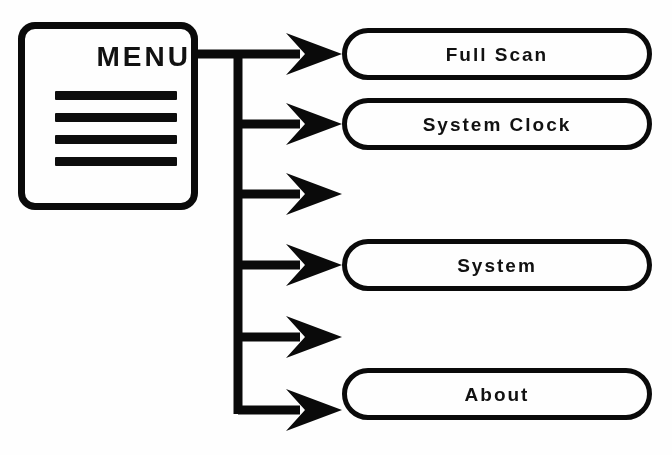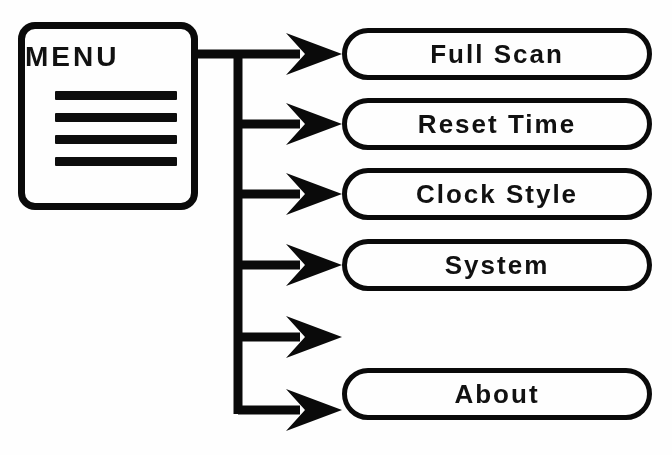--- a/index.html
+++ b/index.html
@@ -29,21 +29,21 @@
     box-sizing: border-box;
     border: 7px solid #0a0a0a;
     border-radius: 17px;
     background: #fefefe;
   }
   #menu-title {
     position: absolute;
     left: 0;
     top: 14px;
     width: 100%;
-    text-align: left;
+    text-align: right;
     font-size: 28px;
     font-weight: bold;
     letter-spacing: 3px;
     color: #111111;
     line-height: 1;
     white-space: nowrap;
   }
   #menu-lines {
     position: absolute;
     left: 30px;
@@ -75,21 +75,21 @@
     height: 52px;
     box-sizing: border-box;
     border: 5px solid #0a0a0a;
     border-radius: 26px;
     background: #fefefe;
     display: flex;
     align-items: center;
     justify-content: center;
   }
   .pill-label {
-    font-size: 26px;
+    font-size: 19px;
     font-weight: bold;
     letter-spacing: 2px;
     color: #111111;
     line-height: 1;
     white-space: nowrap;
   }
 </style>
 </head>
 <body>
 
@@ -128,26 +128,23 @@
       <path d="M286 316 L342 337 L286 358 L305 337 Z"></path>
       <path d="M286 389 L342 410 L286 431 L305 410 Z"></path>
     </g>
   </svg>
 
   <div class="pill" style="top:28px">
     <span class="pill-label">Full Scan</span>
   </div>
 
   <div class="pill" style="top:98px">
-    <span class="pill-label">Reset Time</span>
+    <span class="pill-label">System Clock</span>
   </div>
 
-  <div class="pill" style="top:168px">
-    <span class="pill-label">Clock Style</span>
-  </div>
 
   <div class="pill" style="top:239px">
     <span class="pill-label">System</span>
   </div>
 
 
   <div class="pill" style="top:368px">
     <span class="pill-label">About</span>
   </div>
 

